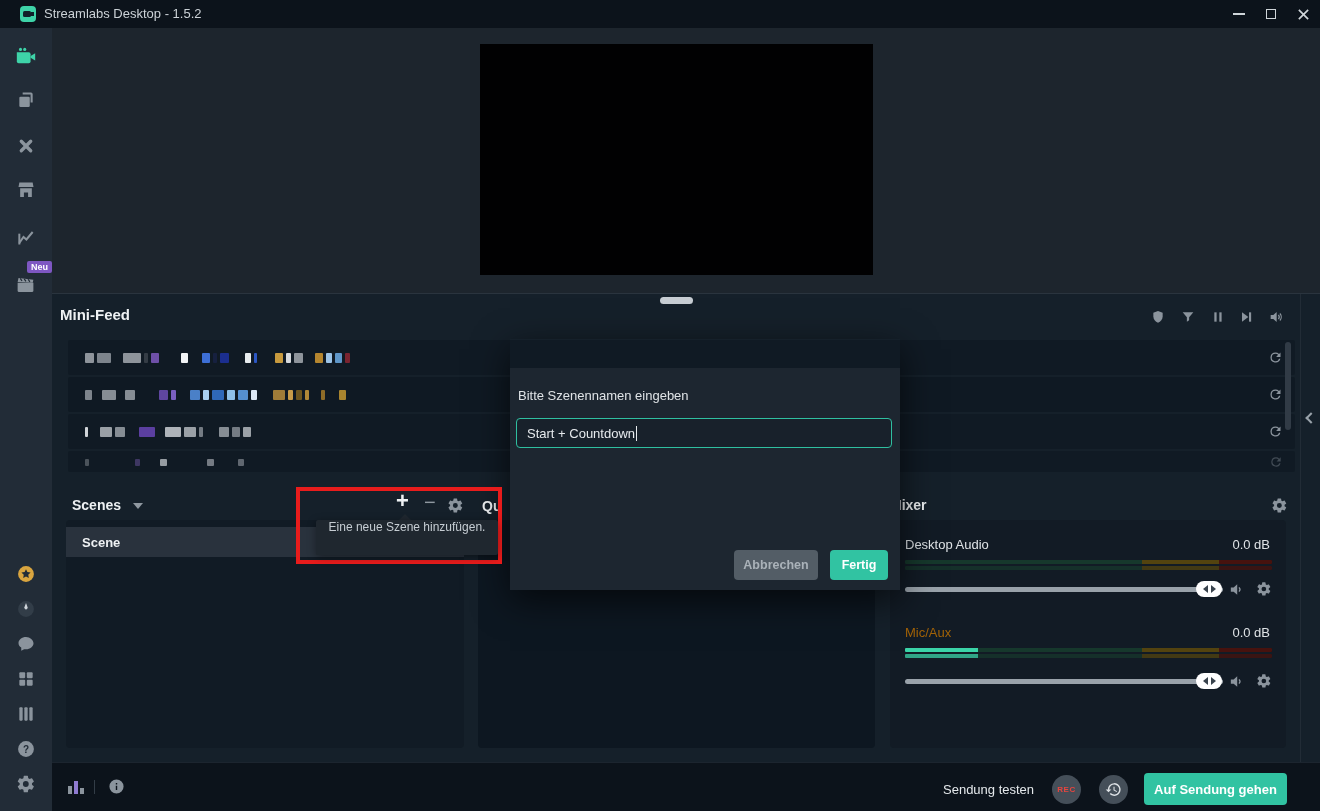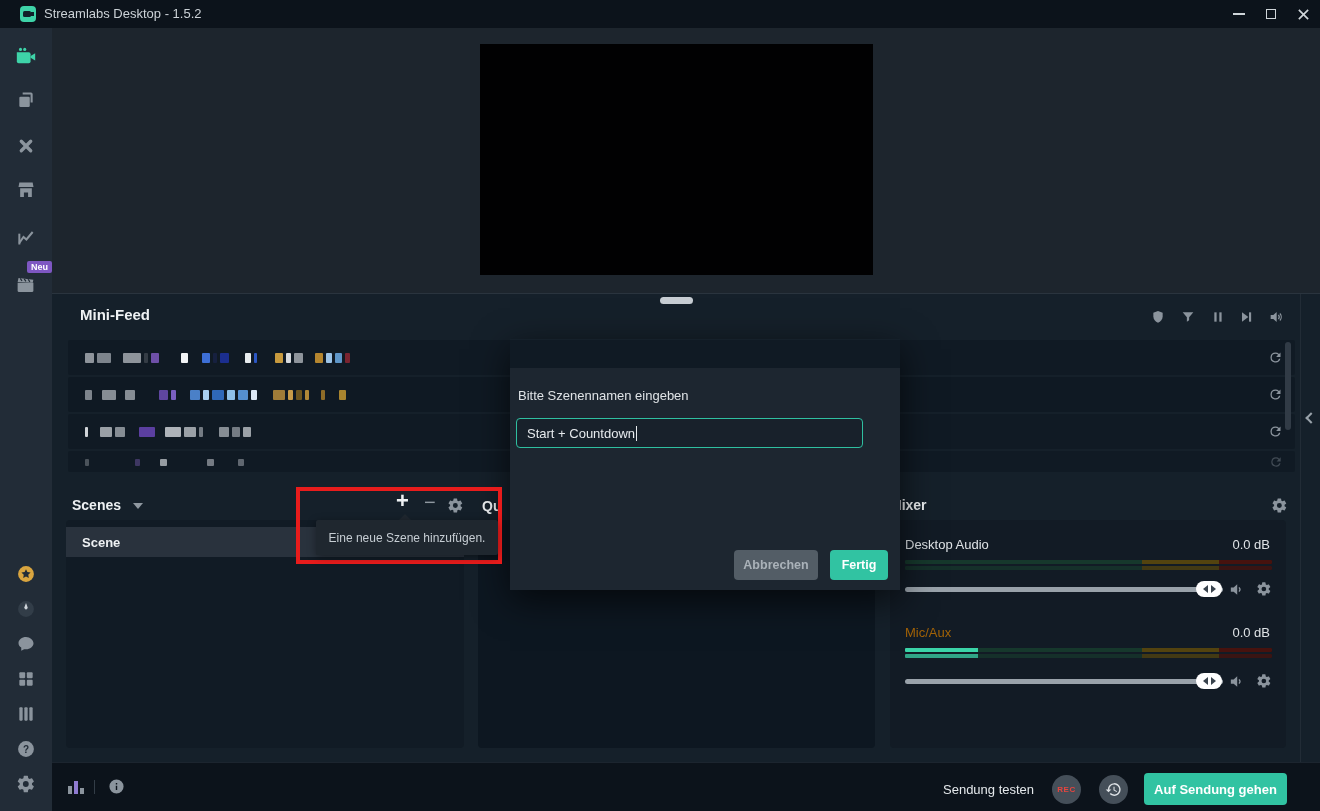--- a/index.html
+++ b/index.html
@@ -144,21 +144,21 @@
         </svg>
     </div>
   </div>
 
   <div class="abs" style="left:52px;top:28px;width:1268px;height:265px;background:#1d252d;">
     <div class="abs" style="left:428px;top:16px;width:393px;height:231px;background:#010102;"></div>
   </div>
   <div class="abs" style="left:52px;top:293px;width:1268px;height:1px;background:#2a343e;"></div>
   <div class="abs" style="left:660px;top:297px;width:33px;height:7px;border-radius:3.5px;background:#c7cdd3;"></div>
 
-  <div class="abs" style="left:80px;top:306px;font-size:15px;font-weight:bold;color:#eef1f3;">Mini-Feed</div>
+  <div class="abs" style="left:60px;top:306px;font-size:15px;font-weight:bold;color:#eef1f3;">Mini-Feed</div>
   <div class="abs" style="left:1150px;top:309px;">
     <svg width="16" height="16" viewBox="0 0 24 24">
         <path class="ic" d="M12 3l7 2.5V11c0 4.6-3 8.6-7 9.7-4-1.1-7-5.1-7-9.7V5.5z"></path>
       </svg>
   </div>
   <div class="abs" style="left:1180px;top:309px;">
     <svg width="16" height="16" viewBox="0 0 24 24">
         <path class="ic" d="M4 5h16l-6.3 7.2V17l-3.4 2.2v-7z"></path>
       </svg>
   </div>
@@ -336,32 +336,32 @@
         </svg>
     </div>
     <div class="abs" style="left:1092px;top:10px;width:143px;height:32px;border-radius:4px;background:#31c3a2;display:flex;align-items:center;justify-content:center;">
       <span style="font-size:13px;font-weight:bold;color:#fff;">Auf Sendung gehen</span>
     </div>
   </div>
 
   <div class="abs" style="left:510px;top:339px;width:390px;height:251px;box-shadow:0 10px 34px rgba(0,0,0,.65);z-index:10;">
     <div class="abs" style="left:0;top:29px;width:390px;height:222px;background:#1d2630;">
       <div class="abs" style="left:8px;top:20px;font-size:13px;color:#dfe3e6;">Bitte Szenennamen eingeben</div>
-      <div class="abs" style="left:6px;top:50px;width:347px;height:30px;border:1px solid #2fbfa0;border-radius:4px;background:#18212b;display:flex;align-items:center;">
+      <div class="abs" style="left:6px;top:50px;width:376px;height:30px;border:1px solid #2fbfa0;border-radius:4px;background:#18212b;display:flex;align-items:center;">
         <span style="padding-left:10px;font-size:13px;color:#e6eaed;">Start + Countdown</span>
         <span style="display:inline-block;width:1px;height:15px;background:#e6eaed;margin-left:1px;"></span>
       </div>
       <div class="abs" style="left:224px;top:182px;width:84px;height:30px;border-radius:4px;background:#535d66;display:flex;align-items:center;justify-content:center;">
         <span style="font-size:12.5px;font-weight:bold;color:#aab2b9;">Abbrechen</span>
       </div>
       <div class="abs" style="left:320px;top:182px;width:58px;height:30px;border-radius:4px;background:#31c3a2;display:flex;align-items:center;justify-content:center;">
         <span style="font-size:12.5px;font-weight:bold;color:#fff;">Fertig</span>
       </div>
     </div>
   </div>
 
   <div class="abs" style="left:296px;top:487px;width:206px;height:77px;border:4px solid #e81c1c;z-index:40;"></div>
   <div class="abs" style="left:399px;top:514px;width:0;height:0;border-left:6px solid transparent;border-right:6px solid transparent;border-bottom:6px solid #1f272f;z-index:41;"></div>
-  <div class="abs" style="left:316px;top:520px;width:182px;height:35px;background:#1f272f;border-radius:2px;box-shadow:0 2px 8px rgba(0,0,0,.4);display:flex;align-items:center;justify-content:center;z-index:41;">
+  <div class="abs" style="left:316px;top:520px;width:182px;height:35px;background:#1f272f;border-radius:2px;box-shadow:0 2px 8px rgba(0,0,0,.4);display:flex;align-items:flex-start;justify-content:center;z-index:41;">
     <span style="font-size:12px;color:#c6cdd3;">Eine neue Szene hinzufügen.</span>
   </div>
 
 </div>
 
 </body></html>

